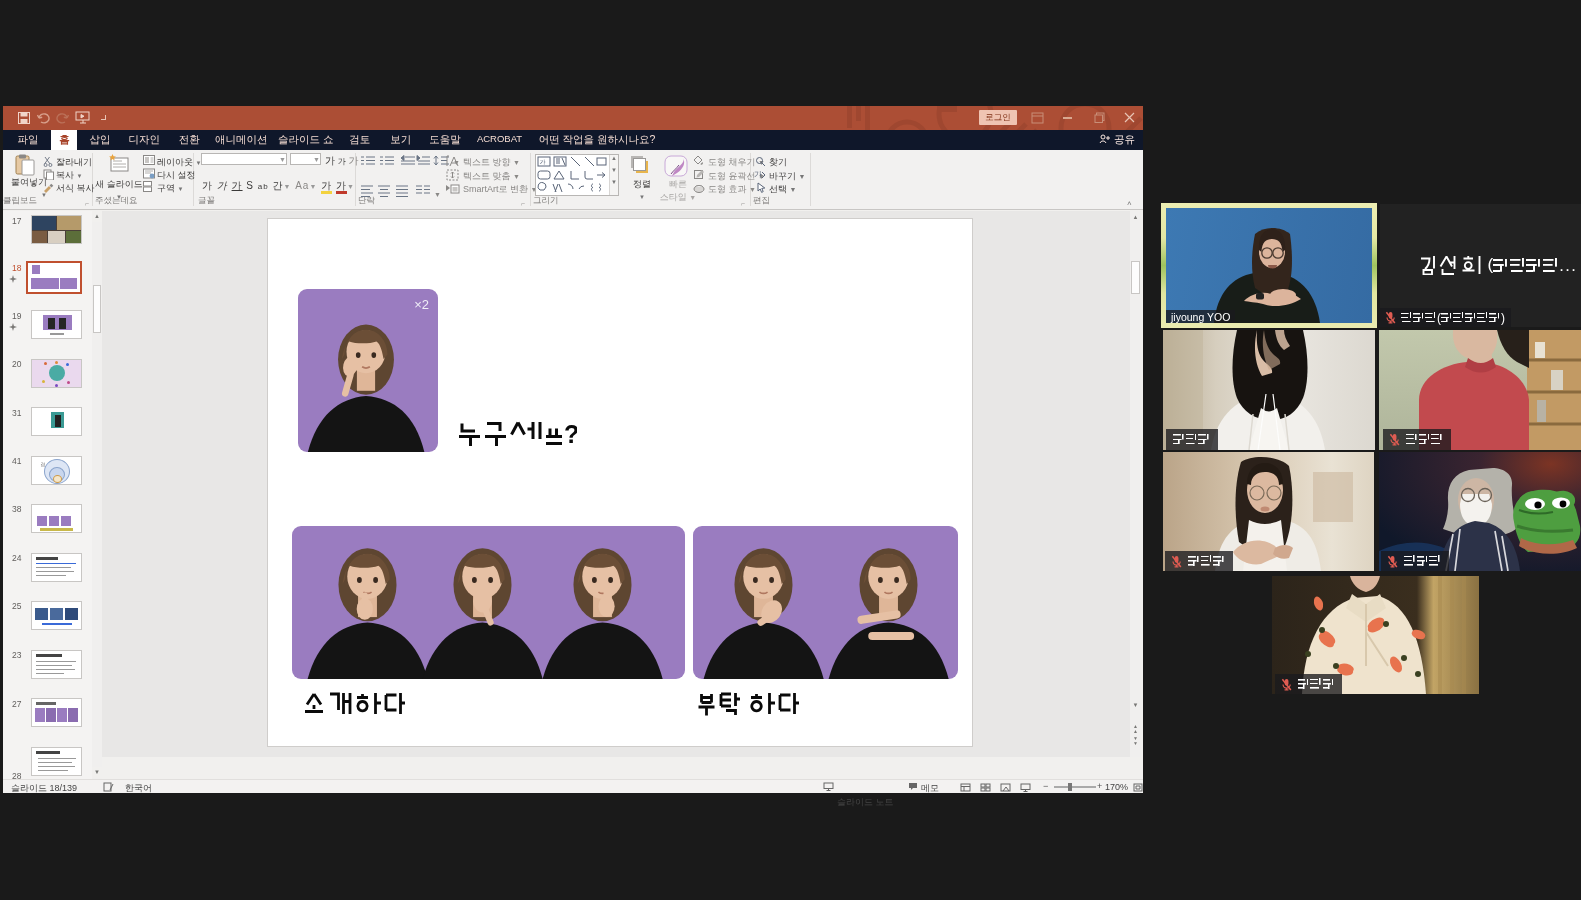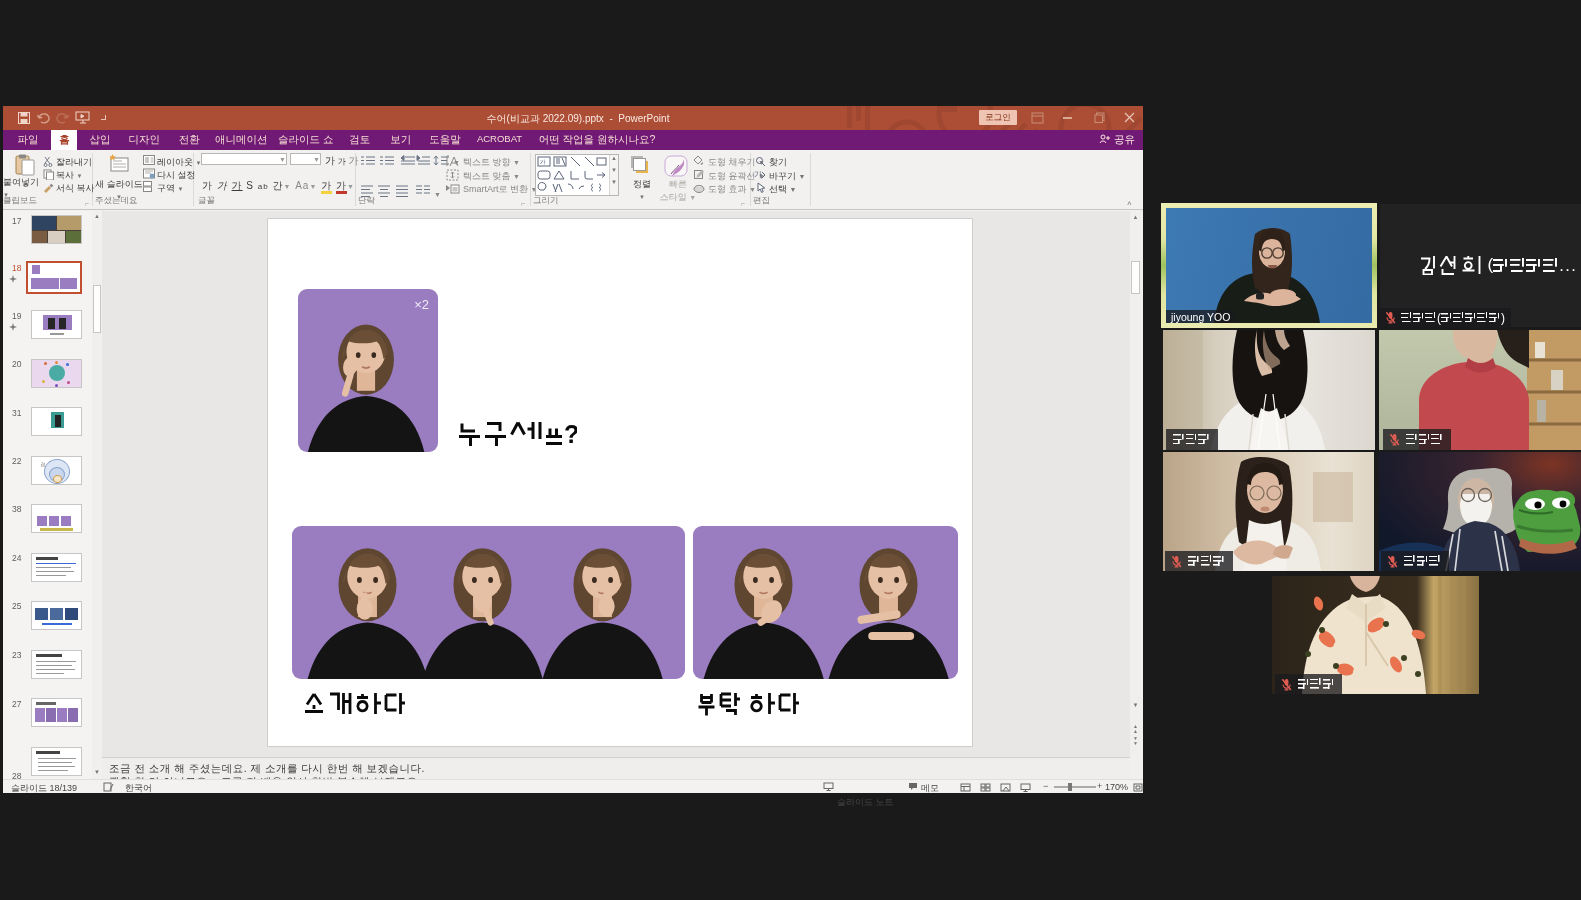--- a/index.html
+++ b/index.html
@@ -18,21 +18,21 @@
   linear-gradient(var(--c),var(--c)) 0 5%,
   linear-gradient(var(--c),var(--c)) 92% 8%,
   linear-gradient(var(--c),var(--c)) 4% 52%,
   linear-gradient(var(--c),var(--c)) 55% 100%,
   linear-gradient(var(--c),var(--c)) 0 100%;
  background-size:66% 15%,13% 55%,72% 14%,14% 48%,48% 15%;
  background-repeat:no-repeat;}
 
 #ppt{position:absolute;left:3px;top:106px;width:1140px;height:687px;background:#f1f0ee}
 #titlebar{position:absolute;left:0;top:0;width:100%;height:24px;background:#ac4e35;overflow:hidden}
-#tabrow{position:absolute;left:0;top:24px;width:100%;height:20px;background:#701a75}
+#tabrow{position:absolute;left:0;top:24px;width:100%;height:20px;background:#0f172a}
 #ribbon{position:absolute;left:0;top:44px;width:100%;height:60px;background:#f2f1f0;border-bottom:1px solid #c8c6c4;font-size:9px;color:#3b3a39}
 #panel{position:absolute;left:0;top:105px;width:89px;height:568px;background:#f4f3f2;overflow:hidden}
 #panelsb{position:absolute;left:89px;top:105px;width:10px;height:568px;background:#f0efee}
 #editor{position:absolute;left:99px;top:105px;width:1028px;height:545.5px;background:#e8e7e6;overflow:hidden}
 #editsb{position:absolute;left:1127px;top:105px;width:11px;height:545.5px;background:#f0efee}
 #notes{position:absolute;left:99px;top:650.5px;width:1028px;height:22.5px;background:#efeeed;border-top:1px solid #d2d0ce;overflow:hidden}
 #statusbar{position:absolute;left:0;top:673px;width:1140px;height:13.5px;background:#f3f2f1;border-top:1px solid #e1dfdd;font-size:9px;color:#444}
 .tab{display:inline-block;color:#f5ddd3;font-size:10.5px;padding:3px 0 0 0;vertical-align:top;text-align:center}
 .group-label{position:absolute;bottom:2px;font-size:8.5px;color:#7a7876;text-align:left;width:100%}
 .gsep{position:absolute;top:3px;bottom:3px;width:1px;background:#dcdad8}
@@ -75,21 +75,20 @@
           <path d="M11 7 a5 4.5 0 1 0 -2 4 M11 7 l1.5-3 M11 7 l-3.2-.8" stroke="#bb7058" fill="none" stroke-width="1.4"></path>
         </svg>
   <svg class="abs" style="left:72px;top:4px" width="16" height="15" viewBox="0 0 16 15">
           <g stroke="#f0d4c8" fill="none">
             <rect x="1" y="2" width="13" height="8"></rect>
             <path d="M5 13 h6 M8 10 v3"></path>
             <path d="M6 4.5 l3 1.7 -3 1.7 z" fill="#f0d4c8"></path>
           </g>
         </svg>
   <div class="abs" style="left:98px;top:9px;width:5px;height:5px;border-bottom:1px solid #e8c4b4;border-right:1px solid #e8c4b4"></div>
-  <div class="abs" style="left:0;top:6px;width:1150px;text-align:center;color:#fbe9e2;font-size:10px">수어(비교과 2022.09).pptx&nbsp; -&nbsp; PowerPoint</div>
   <div class="abs" style="left:976px;top:4px;width:38px;height:15px;background:#efc4b2;border-radius:1px;text-align:center;color:#7c2d12;font-size:8.5px;line-height:15px">로그인</div>
   <svg class="abs" style="left:1028px;top:6px" width="13" height="12" viewBox="0 0 13 12">
           <g stroke="#c88e78" fill="none">
             <rect x="1" y="1" width="11" height="10"></rect>
             <path d="M1 4 h11"></path>
           </g>
         </svg>
   <div class="abs" style="left:1060px;top:11px;width:9px;height:1.5px;background:#d8a890"></div>
   <svg class="abs" style="left:1091px;top:6px" width="11" height="11" viewBox="0 0 11 11">
           <g stroke="#c88e78" fill="none">
@@ -133,21 +132,21 @@
   <div class="group-label" style="left:195px;width:157px">글꼴</div>
   <div class="group-label" style="left:355px;width:172px">단락</div>
   <div class="group-label" style="left:530px;width:217px">그리기</div>
   <div class="group-label" style="left:750px;width:57px">편집</div>
 
   <svg class="abs" style="left:11px;top:4px" width="22" height="22" viewBox="0 0 22 22">
           <rect x="2" y="2" width="13" height="18" rx="1.5" fill="#e6c9a3" stroke="#a08050"></rect>
           <rect x="5" y="0.5" width="7" height="4" rx="1" fill="#8a8886"></rect>
           <rect x="8" y="6" width="12" height="15" rx="1" fill="#fff" stroke="#9a9896"></rect>
         </svg>
-  <div class="abs" style="left:0;top:26px;width:44px;text-align:left">붙여넣기<br><span style="color:#777;font-size:6px">▼</span></div>
+  <div class="abs" style="left:0;top:26px;width:44px;text-align:right">붙여넣기<br><span style="color:#777;font-size:6px">▼</span></div>
   <svg class="abs" style="left:40px;top:6px" width="11" height="11" viewBox="0 0 11 11">
           <g stroke="#767d8a" fill="none">
             <path d="M2 1 l5 7 M6.5 1 l-5 7"></path>
             <circle cx="2.6" cy="9" r="1.5"></circle>
             <circle cx="7.4" cy="9" r="1.5"></circle>
           </g>
         </svg>
   <div class="abs" style="left:53px;top:6px">잘라내기</div>
   <svg class="abs" style="left:40px;top:19px" width="11" height="11" viewBox="0 0 11 11">
           <g fill="#fff" stroke="#8a8886">
@@ -347,21 +346,21 @@
    <div class="abs" style="left:10px;top:20px;width:3px;height:3px;border-radius:50%;background:#d8b43a"></div>
    <div class="abs" style="left:35px;top:21px;width:3px;height:3px;border-radius:50%;background:#c04a8a"></div>
    <div class="abs" style="left:23px;top:1px;width:3px;height:3px;border-radius:50%;background:#e08a3a"></div>
    <div class="abs" style="left:23px;top:24px;width:3px;height:3px;border-radius:50%;background:#7a4ac0"></div>
   </div>
   <div class="tnum" style="top:197px">31</div>
   <div class="thumb" style="top:196px;height:29px">
    <div class="abs" style="left:19px;top:4px;width:13px;height:16px;background:#3a9a94"></div>
    <div class="abs" style="left:23px;top:7px;width:6px;height:12px;background:#222"></div>
   </div>
-  <div class="tnum" style="top:245px">22</div>
+  <div class="tnum" style="top:245px">41</div>
   <div class="thumb" style="top:244.5px;height:29px">
    <div class="abs" style="left:12px;top:2px;width:26px;height:25px;border-radius:50%;background:#dde6f5;border:1px solid #8aa4cc"></div>
    <div class="abs" style="left:17px;top:10px;width:16px;height:15px;border-radius:50%;background:#c8d6ee;border:1px solid #8aa4cc"></div>
    <div class="abs" style="left:21px;top:18px;width:9px;height:8px;border-radius:50%;background:#f5e6c8;border:1px solid #cc9a4a"></div>
    <div class="abs" style="left:8px;top:3px;font-size:6px;color:#555;transform:scale(.8)">겸</div>
   </div>
   <div class="tnum" style="top:293px">38</div>
   <div class="thumb" style="top:293px;height:29px">
    <div class="abs" style="left:5px;top:11px;width:10px;height:10px;background:#9a7cc0"></div>
    <div class="abs" style="left:17px;top:11px;width:10px;height:10px;background:#9a7cc0"></div>
@@ -499,24 +498,20 @@
    </svg>
   </div>
  </div>
  <div id="editsb">
   <div class="abs" style="left:0;top:0;width:11px;height:12px;color:#787876;font-size:6px;text-align:center;line-height:12px">▲</div>
   <div class="abs" style="left:1px;top:50px;width:9px;height:33px;background:#fdfdfd;border:1px solid #c8c6c4"></div>
   <div class="abs" style="left:0;bottom:46px;width:11px;height:12px;color:#787876;font-size:6px;text-align:center;line-height:12px">▼</div>
   <div class="abs" style="left:0;bottom:22px;width:11px;height:11px;color:#787876;font-size:5px;text-align:center;line-height:5px">▲<br>▲</div>
   <div class="abs" style="left:0;bottom:10px;width:11px;height:11px;color:#787876;font-size:5px;text-align:center;line-height:5px">▼<br>▼</div>
  </div>
- <div id="notes">
-  <div class="abs" style="left:7px;top:4px;font-size:10.5px;color:#3b3a39;letter-spacing:.5px">조금 전 소개 해 주셨는데요. 제 소개를 다시 한번 해 보겠습니다.</div>
-  <div class="abs" style="left:7px;top:17px;font-size:10.5px;color:#3b3a39;letter-spacing:.5px">괜찮 한 거 아니고요... 조금 전 배운 인사 한번 복습해 보겠고요.</div>
- </div>
  <div id="statusbar">
   <div class="abs" style="left:8px;top:2px">슬라이드 18/139</div>
   <svg class="abs" style="left:100px;top:2px" width="12" height="10" viewBox="0 0 12 10">
           <g stroke="#666" fill="none">
             <rect x="1" y="1" width="7" height="8"></rect>
             <path d="M10 2 l-3 6"></path>
           </g>
         </svg>
   <div class="abs" style="left:122px;top:2px">한국어</div>
   <svg class="abs" style="left:820px;top:2px" width="11" height="9" viewBox="0 0 11 9">

